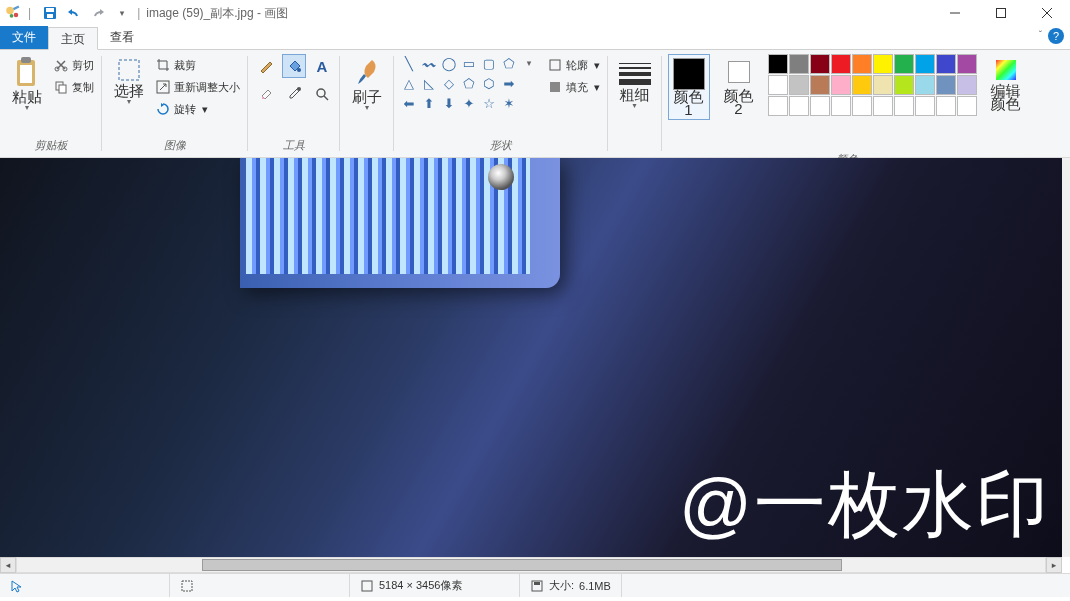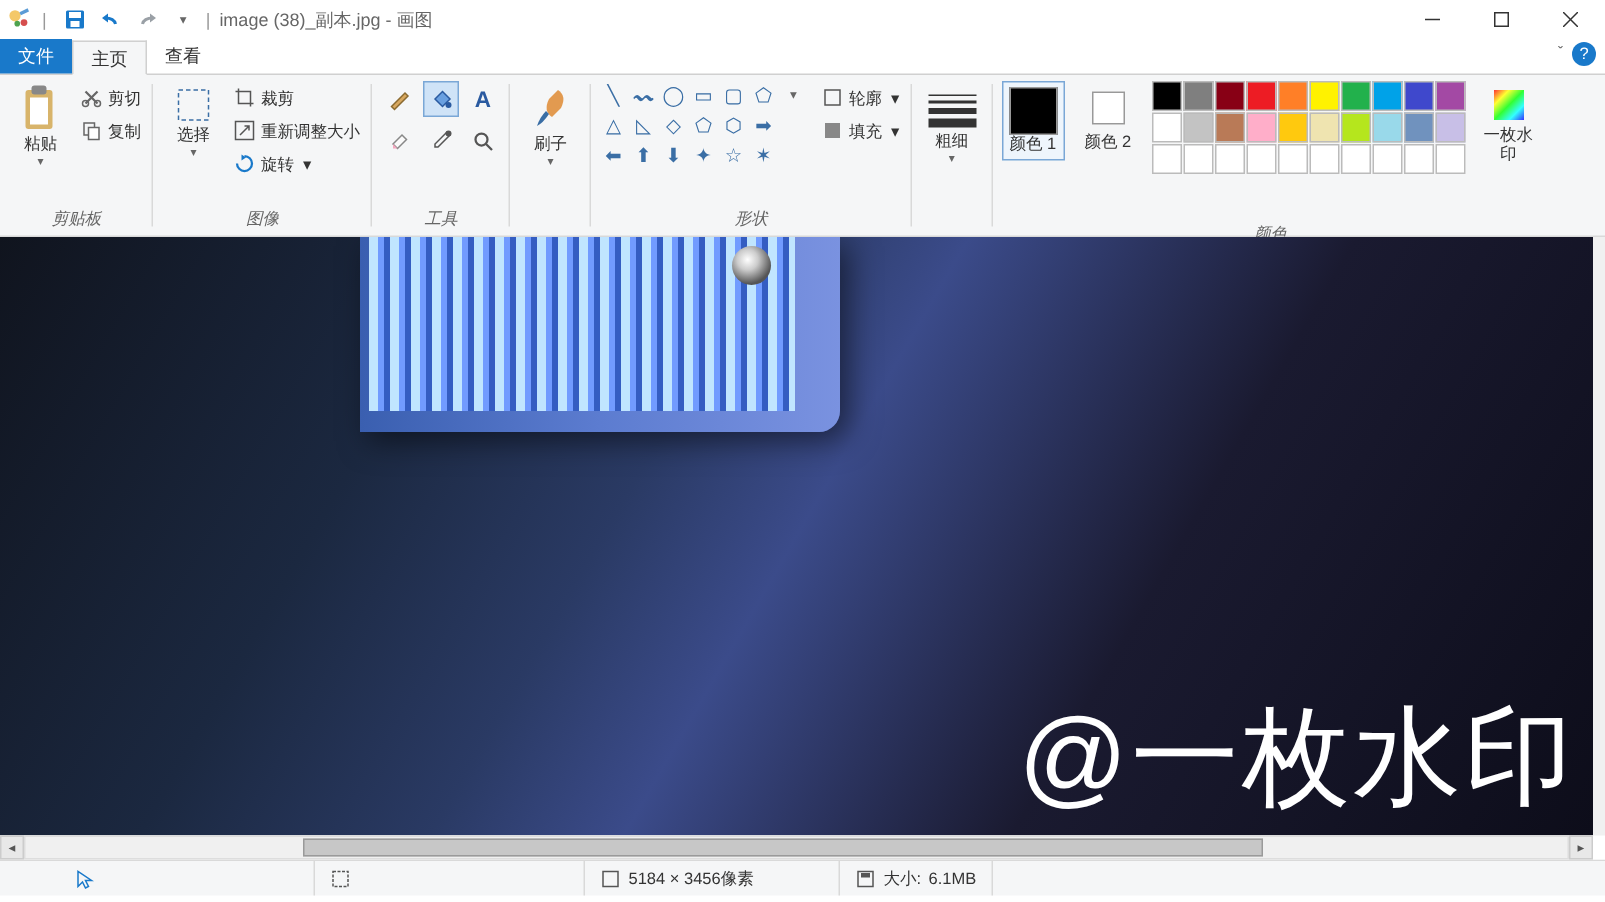--- a/index.html
+++ b/index.html
@@ -24,21 +24,21 @@
 .min-arrow { position:absolute; right:28px; top:4px; font-size:10px; color:#666; cursor:pointer; }
 
 
 .ribbon { height:108px; background:#f5f6f7; border-bottom:1px solid #d9d9d9; display:flex; }
 .group { display:flex; flex-direction:column; align-items:center; padding:4px 6px 2px; position:relative; }
 .group::after { content:""; position:absolute; right:0; top:6px; bottom:6px; width:1px; background:#d9d9d9; }
 .group:last-child::after { display:none; }
 .group-body { flex:1; display:flex; align-items:flex-start; }
 .group-label { font-size:11px; color:#666; margin-top:auto; padding-bottom:2px;font-style:italic; }
 .bigbtn { display:flex; flex-direction:column; align-items:center; width:42px; cursor:pointer; padding:2px; }
-.bigbtn .lbl { font-size:11px; color:#333; text-align:center; line-height:13px; }
+.bigbtn .lbl { font-size:15px; color:#333; text-align:center; line-height:13px; }
 .bigbtn .caret { font-size:8px; color:#666; }
 .mini { display:flex; align-items:center; gap:4px; font-size:11px; color:#333; height:22px; cursor:pointer; padding:1px 2px; }
 .col { display:flex; flex-direction:column; }
 .row3 { display:flex; gap:4px; }
 .toolbtn { width:24px; height:24px; display:flex; align-items:center; justify-content:center; cursor:pointer; border:1px solid transparent; }
 .toolbtn.sel { border:1px solid #7aa7d6; background:#cfe3f7; }
 .shapegrid { display:grid; grid-template-columns:repeat(7,18px); grid-auto-rows:18px; gap:2px; }
 .shapegrid div { display:flex; align-items:center; justify-content:center; font-size:13px; color:#3a6ea5; cursor:pointer; }
 .swatch { width:22px; height:22px; border:1px solid #999; cursor:pointer; }
 .swatch.big { width:32px; height:32px; }
@@ -53,21 +53,21 @@
 .phone .screen { position:absolute; left:6px; top:0; right:30px; bottom:14px; background:repeating-linear-gradient(90deg,#a7c3ff 0 6px,#6b8bdd 6px 10px,#3d5ca8 10px 14px); filter:contrast(1.2) brightness(1.1); }
 .phone .lens { position:absolute; right:46px; top:6px; width:26px; height:26px; border-radius:50%; background:radial-gradient(circle at 40% 35%,#fff,#ccc 30%,#555 70%); }
 .watermark { position:absolute; right:12px; bottom:4px; color:#fff; font-size:72px; font-weight:300; letter-spacing:2px; white-space:nowrap; }
 .hscroll { position:absolute; left:0; right:8px; bottom:0; height:16px; background:#f0f0f0; display:flex; align-items:center; }
 .hscroll .track { flex:1; height:16px; background:#f0f0f0; border:1px solid #ddd; position:relative; }
 .hscroll .thumb { position:absolute; left:18%; top:1px; height:12px; width:640px; background:#c7c7c7; border:1px solid #9a9a9a; }
 .hscroll .arr { width:16px; height:16px; background:#e8e8e8; border:1px solid #ccc; display:flex; align-items:center; justify-content:center; font-size:9px; color:#555; cursor:pointer; }
 .vscroll { position:absolute; right:0; top:0; bottom:16px; width:8px; background:#f0f0f0; }
 
 
-.statusbar { height:24px; border-top:1px solid #d9d9d9; display:flex; align-items:center; background:#f5f6f7; font-size:11px; color:#333;padding-left:40px; }
+.statusbar { height:24px; border-top:1px solid #d9d9d9; display:flex; align-items:center; background:#f5f6f7; font-size:11px; color:#333; }
 .status-seg { display:flex; align-items:center; gap:5px; padding:0 10px; height:100%; border-right:1px solid #d9d9d9; }
 .status-seg:last-of-type { border-right:none; }
 .spacer { flex:1; }
 .zoom { display:flex; align-items:center; gap:6px; padding:0 10px; }
 .zoom .slider { width:100px; height:4px; background:#bbb; position:relative; border-radius:2px; }
 .zoom .slider .h { position:absolute; left:22%; top:-4px; width:6px; height:12px; background:#1979ca; border-radius:2px; }
 .zoom .zbtn { width:16px; height:16px; border:1px solid #aaa; border-radius:8px; display:flex; align-items:center; justify-content:center; cursor:pointer; font-size:11px; color:#444; }
 svg{display:block}
 </style>
 </head>
@@ -99,21 +99,21 @@
       </div>
     <div class="qat-btn">
         <svg width="16" height="14" viewBox="0 0 16 14">
           <path d="M10 3 L14 6 L10 9 Z" fill="#9aa0a6"></path>
           <path d="M12 6 Q6 6 5 10" stroke="#9aa0a6" stroke-width="2" fill="none"></path>
         </svg>
       </div>
     <div class="qat-btn" style="font-size:9px;color:#666;">▾</div>
   </div>
   <span class="tb-sep">|</span>
-  <span class="tb-title">image (38)_副本.jpg - 画图</span>
+  <span class="tb-title">image (59)_副本.jpg - 画图</span>
   <div class="winbtns">
     <div class="winbtn">
         <svg width="10" height="10">
           <line x1="0" y1="5" x2="10" y2="5" stroke="#333"></line>
         </svg>
       </div>
     <div class="winbtn">
         <svg width="10" height="10">
           <rect x="0.5" y="0.5" width="9" height="9" fill="none" stroke="#333"></rect>
         </svg>
@@ -370,21 +370,21 @@
               <linearGradient id="rb" x1="0" y1="0" x2="1" y2="1">
                 <stop offset="0%" stop-color="#f33"></stop>
                 <stop offset="25%" stop-color="#ff3"></stop>
                 <stop offset="50%" stop-color="#3f3"></stop>
                 <stop offset="75%" stop-color="#3ff"></stop>
                 <stop offset="100%" stop-color="#33f"></stop>
               </linearGradient>
             </defs>
             <rect x="4" y="4" width="20" height="20" fill="url(#rb)"></rect>
           </svg>
-        <span class="lbl">一枚水印</span>
+        <span class="lbl">编辑颜色</span>
       </div>
     </div>
     <div class="group-label">颜色</div>
   </div>
 
 
 </div>
 
 <div class="canvas-area">
   <div class="canvas">

